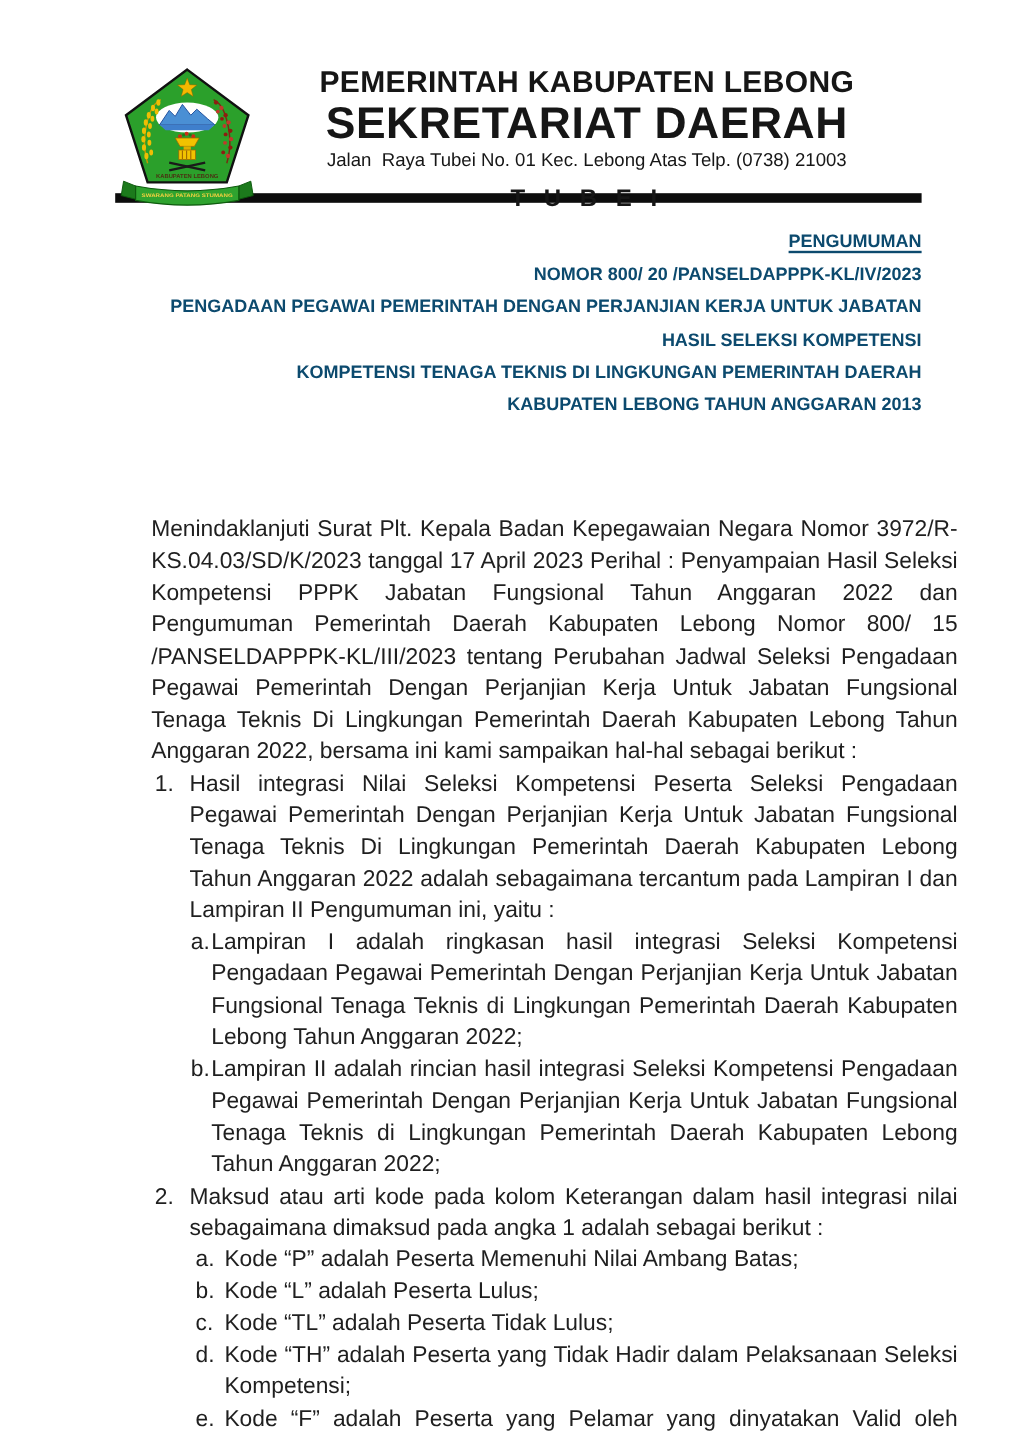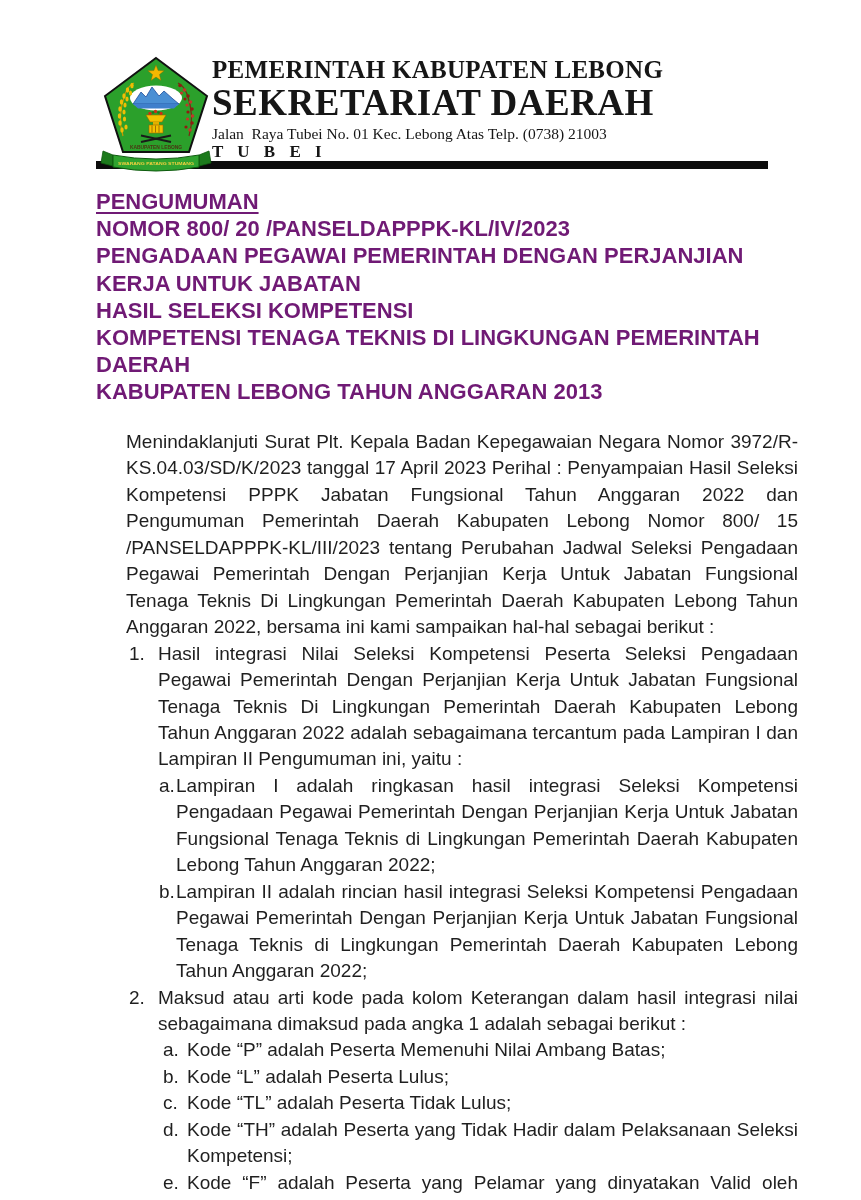--- a/index.html
+++ b/index.html
@@ -20,49 +20,49 @@
     top: 56px;
     width: 112px;
     height: 120px;
     z-index: 2;
   }
   .lh-text {
     position: absolute;
     left: 212px;
     top: 56px;
     width: 554px;
+    text-align: center;
     color: #161616;
     z-index: 2;
-    font-family: Liberation Serif, serif;
   }
   .lh-gov  { font-size: 25px; font-weight: bold; line-height: 27px; letter-spacing: 0.3px; white-space: nowrap; }
   .lh-dept { font-size: 37px; font-weight: bold; line-height: 39px; letter-spacing: 0.5px; white-space: nowrap; }
   .lh-addr { font-size: 15.5px; line-height: 19px; margin-top: 2px; white-space: pre; }
-  .lh-city { font-size: 17px; font-weight: bold; letter-spacing: 5px; line-height: 17px; }
+  .lh-city { font-size: 20px; font-weight: bold; letter-spacing: 5px; line-height: 17px; margin-top: 15px; }
   .lh-rule {
     position: absolute;
     left: 96px;
     top: 161px;
     width: 672px;
     height: 8px;
     background: #0c0c0c;
     z-index: 1;
   }
 
   
   .title-block {
     position: absolute;
     left: 96px;
     top: 188px;
     width: 672px;
-    text-align: left;
-    font-size: 22px;
+    text-align: right;
+    font-size: 15px;
     font-weight: bold;
     line-height: 27.2px;
-    color: #701a75;
+    color: #0c4a6e;
   }
   .title-heading span {
     text-decoration: underline;
     text-decoration-thickness: 2px;
     text-underline-offset: 3px;
   }
 
   
   .content {
     position: absolute;

